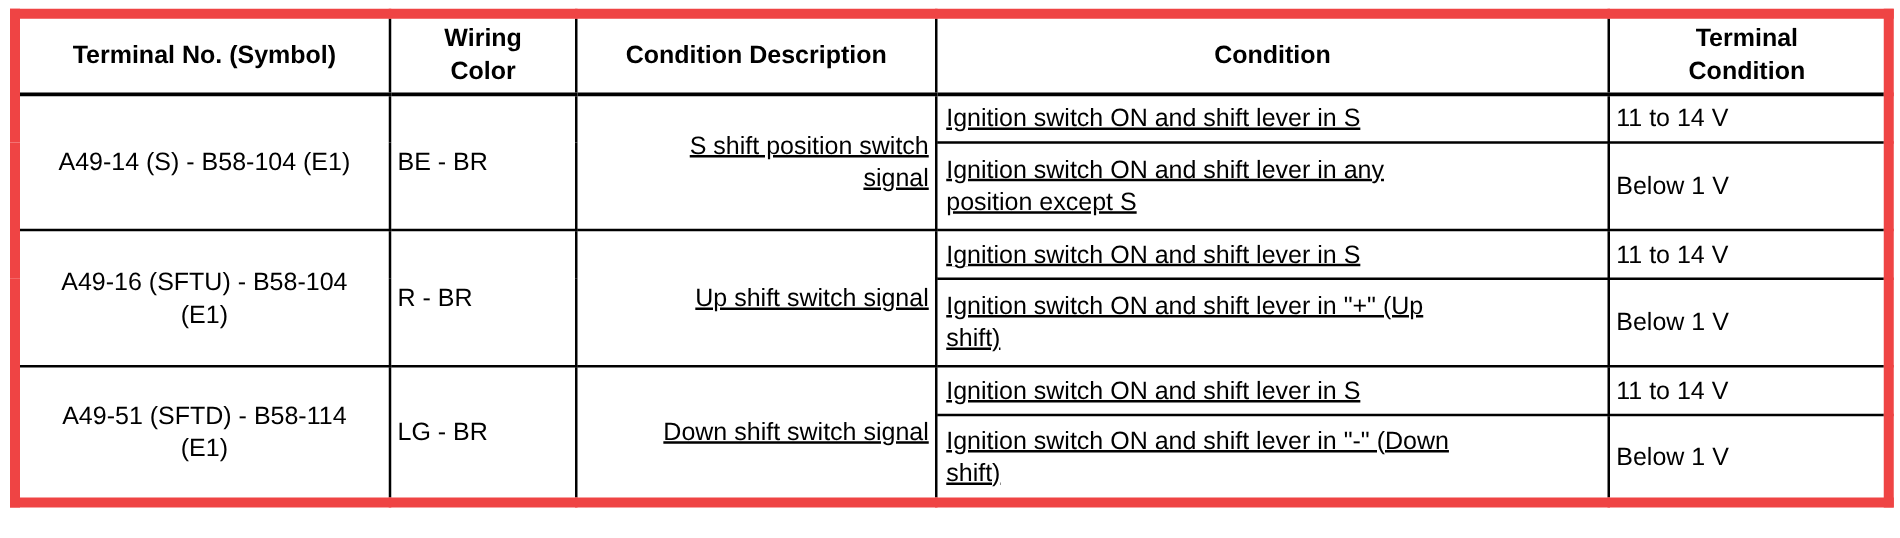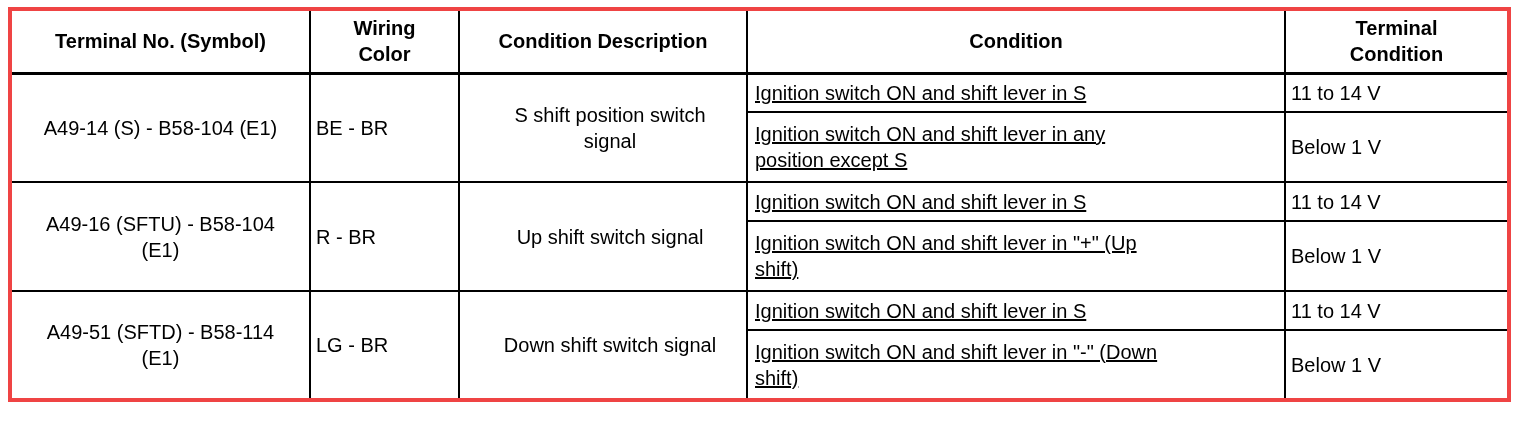--- a/index.html
+++ b/index.html
@@ -14,40 +14,40 @@
   .table-wrap {
     position: absolute;
     left: 8px;
     top: 7px;
   }
   table.spec-table {
     border-collapse: collapse;
     table-layout: fixed;
     width: 1499px;
     background: #ffffff;
-    border: 4px solid #ef4444;
+    border: 8px solid #ef4444;
   }
   .spec-table th, .spec-table td {
     border: 2px solid #000000;
     font-size: 20px;
     line-height: 26px;
     vertical-align: middle;
     white-space: pre-line;
     overflow: hidden;
     padding: 2px 5px;
     box-sizing: border-box;
   }
   .spec-table th {
     font-weight: bold;
     text-align: center;
     border-bottom: 3px solid #000000;
   }
   td.c-terminal { text-align: center; padding: 2px 4px; }
   td.c-color    { text-align: left; }
-  td.c-desc     { text-align: center; padding-left: 19px; }
+  td.c-desc     { text-align: right; padding-left: 19px; text-decoration: underline; }
   td.c-cond     { text-align: left; padding-left: 7px; text-decoration: underline; }
   td.c-spec     { }
   tr.r-header { height: 64px; }
   tr.r-short  { height: 39px; }
   tr.r-tall   { height: 70px; }
 </style>
 </head>
 <body>
 
 <div class="table-wrap">

